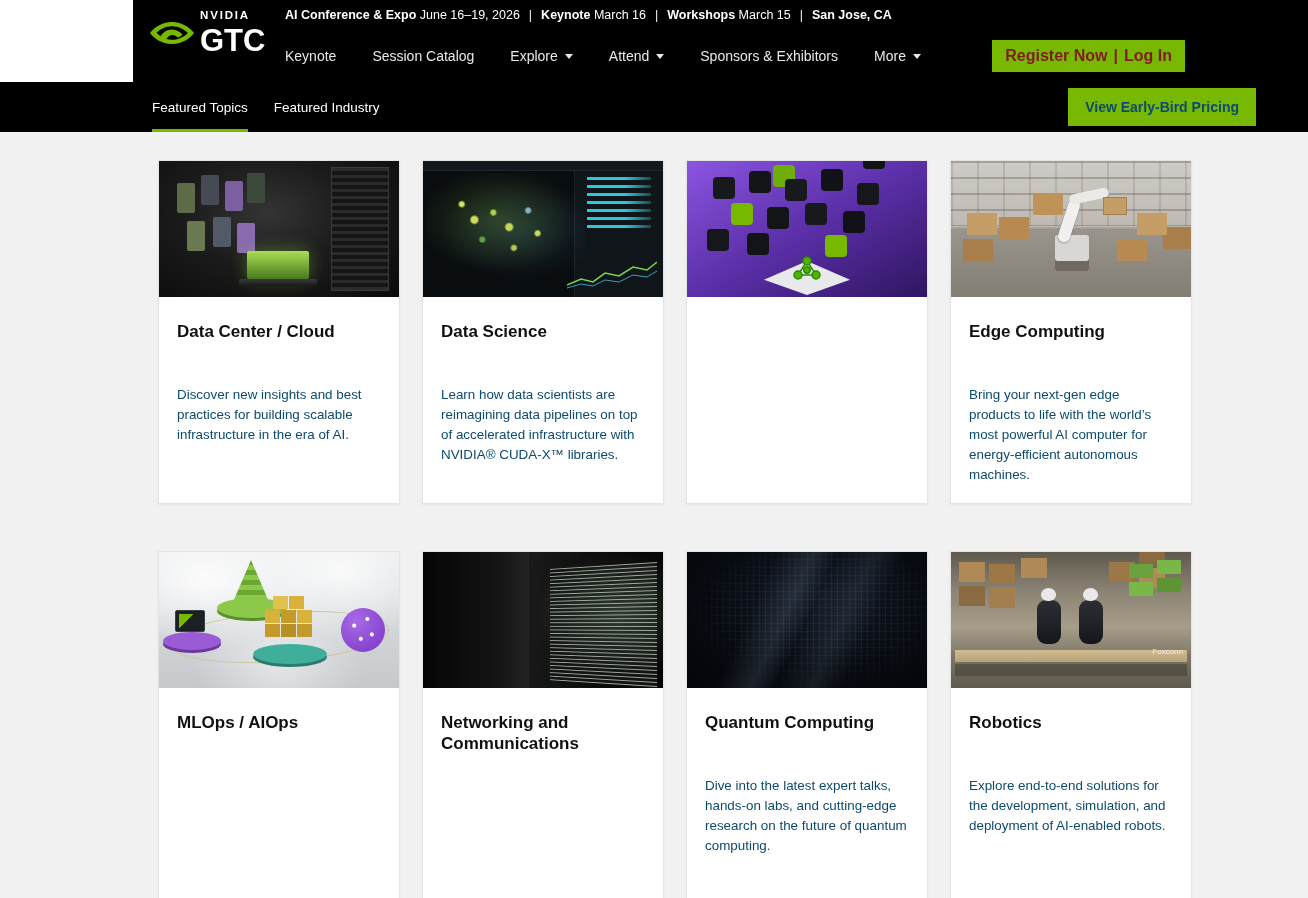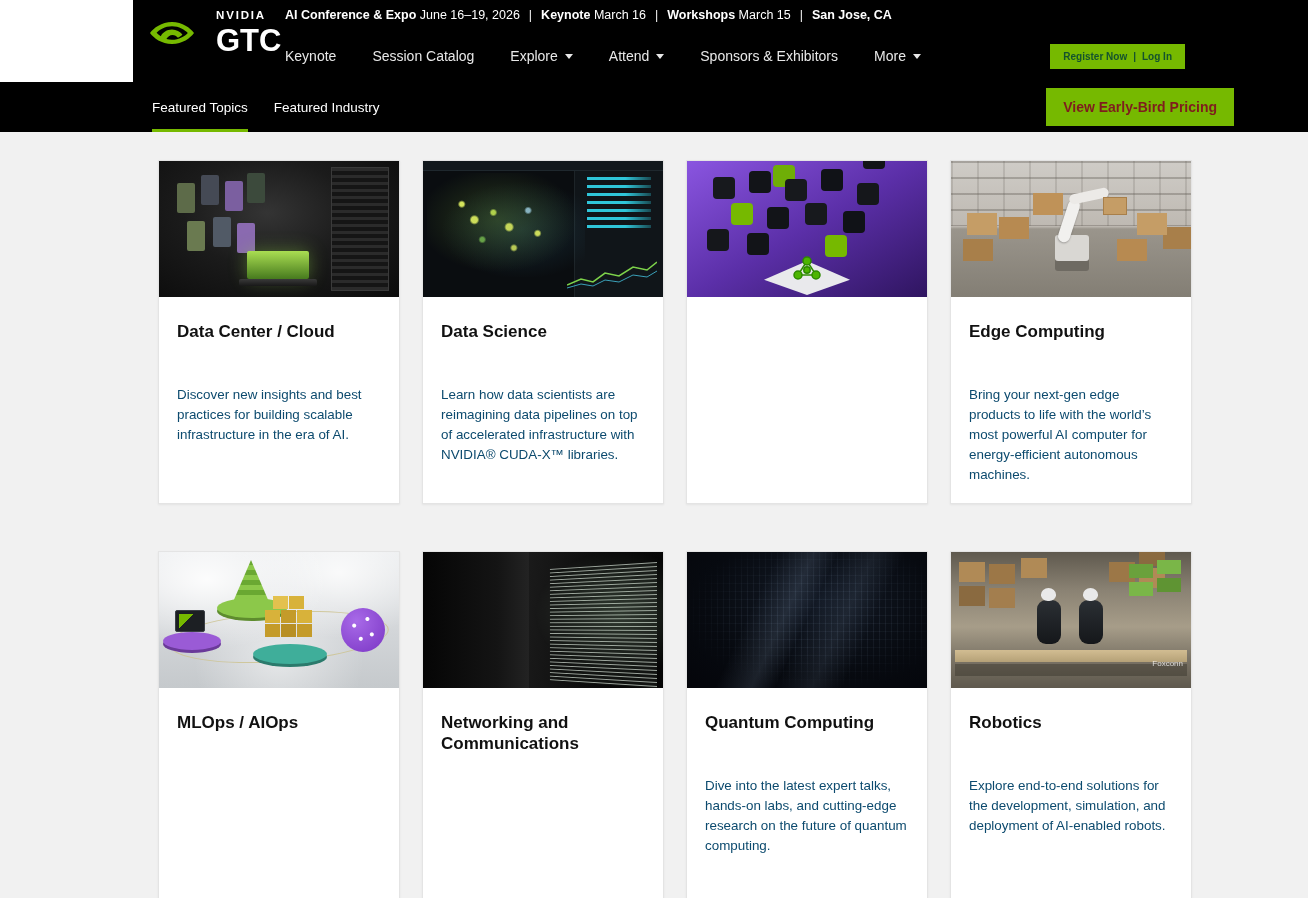--- a/index.html
+++ b/index.html
@@ -5,30 +5,30 @@
   html,body{margin:0;padding:0}
   body{width:1308px;height:898px;background:#f1f1f1;font-family:"Liberation Sans","DejaVu Sans",sans-serif;overflow:hidden;position:relative}
   .top-white{background:#fff;height:82px}
   .top-black{margin-left:133px;height:82px;background:#000;position:relative}
   .topbar{height:30px;display:flex;align-items:center;padding-left:152px;color:#fff;font-size:12.5px;white-space:nowrap}
   .topbar .seg b{font-weight:700}
   .topbar .sep{margin:0 9px;opacity:.95}
   .mainnav{height:52px;display:flex;align-items:center;padding-left:152px;padding-right:123px;gap:36px}
   .nav-item{color:#e8e8e8;font-size:14px;display:flex;align-items:center;gap:7px;cursor:pointer}
   .caret{width:0;height:0;border-left:4px solid transparent;border-right:4px solid transparent;border-top:5px solid #e8e8e8}
-  .register-btn{margin-left:auto;background:#76b900;color:#14532d;border:0;font-weight:700;font-size:10px;padding:7px 13px;font-family:inherit;cursor:pointer;white-space:nowrap}
+  .register-btn{margin-left:auto;background:#76b900;color:#7f1d1d;border:0;font-weight:700;font-size:16px;padding:7px 13px;font-family:inherit;cursor:pointer;white-space:nowrap}
   .register-btn .divider{padding:0 6px;font-weight:700}
-  .logo{position:absolute;left:16px;top:10px;display:flex;align-items:center;gap:21px;cursor:pointer;text-decoration:none}
+  .logo{position:absolute;left:16px;top:10px;display:flex;align-items:center;gap:5px;cursor:pointer;text-decoration:none}
   .logo-text{display:flex;flex-direction:column;color:#fff;line-height:1;gap:3px}
   .logo-brand{font-size:11.5px;font-weight:700;letter-spacing:.16em}
   .logo-product{font-size:31px;font-weight:700}
-  .subnav{height:50px;background:#000;display:flex;align-items:center;padding-left:152px;padding-right:74px}
+  .subnav{height:50px;background:#000;display:flex;align-items:center;padding-left:152px;padding-right:52px}
   .tab{height:100%;display:flex;align-items:center;margin-right:26px;color:#fff;font-size:13.5px;border-bottom:3px solid transparent;box-sizing:border-box;cursor:pointer;padding-top:3px}
   .tab.active{border-bottom-color:#76b900}
-  .cta-btn{margin-left:auto;background:#76b900;border:0;color:#7f1d1d;font-weight:700;font-size:14px;padding:11px 17px;font-family:inherit;cursor:pointer;white-space:nowrap}
+  .cta-btn{margin-left:auto;background:#76b900;border:0;color:#0c4a6e;font-weight:700;font-size:14px;padding:11px 17px;font-family:inherit;cursor:pointer;white-space:nowrap}
   .grid{margin:28px 116px 0 158px;display:grid;grid-template-columns:repeat(4,1fr);column-gap:22px;row-gap:47px}
   .card{background:#fff;border:1px solid #e4e4e4;box-shadow:0 1px 2px rgba(0,0,0,.06);min-height:327px;cursor:pointer}
   .grid .card:nth-child(n+5){min-height:349px}
   .img{height:136px;position:relative;overflow:hidden}
   .card-body{padding:25px 18px 18px}
   .card-title{margin:0;font-size:17px;line-height:1.22;font-weight:700;color:#111;min-height:63px}
   .card-desc{margin:0;font-size:13.4px;line-height:20px;color:#0c4a6e}
 
   
   .im-dc{background:radial-gradient(ellipse at 45% 38%,#343434 0%,#1b1b1b 45%,#0b0b0b 100%)}
@@ -103,21 +103,21 @@
   .q-streak{position:absolute;inset:0;background:linear-gradient(115deg,transparent 30%,rgba(160,185,215,.14) 42%,transparent 50%,rgba(160,185,215,.10) 62%,transparent 72%)}
 
   
   .im-rb{background:linear-gradient(180deg,#5f594e 0%,#8a8273 28%,#a79d89 55%,#7b7466 78%,#5f594e 100%)}
   .rb-boxes{position:absolute;left:8px;top:10px;width:26px;height:20px;background:#b08a56;box-shadow:30px 2px 0 #9c7747,62px -4px 0 #b08a56,0 24px 0 #8a6a40,30px 26px 0 #a37e4e,150px 0 0 #9c7747,180px 6px 0 #b08a56,180px -16px 0 #8a6a40}
   .rb-bins{position:absolute;right:10px;top:8px;width:24px;height:14px;background:#7ab648;box-shadow:-28px 4px 0 #6aa13c,0 18px 0 #5f9433,-28px 22px 0 #7ab648}
   .rb-table{position:absolute;left:4px;right:4px;bottom:26px;height:12px;background:linear-gradient(180deg,#d2bd92,#b5a177);box-shadow:0 14px 0 rgba(40,36,30,.35)}
   .rb-bot{position:absolute;left:86px;top:48px;width:24px;height:44px;border-radius:9px;background:linear-gradient(180deg,#2b2f34,#15171a)}
   .rb-bot:before{content:"";position:absolute;left:4px;top:-12px;width:15px;height:13px;border-radius:50% 50% 45% 45%;background:#e9e9e9}
   .rb-bot.rb-bot2{left:128px}
-  .rb-caption{position:absolute;right:8px;bottom:20px;color:rgba(255,255,255,.75);font-size:8px}
+  .rb-caption{position:absolute;right:8px;bottom:32px;color:rgba(255,255,255,.75);font-size:8px}
 </style>
 </head>
 <body>
 
 <div class="top-white">
   <div class="top-black">
 
     <div class="topbar">
       <span class="seg"><b>AI Conference &amp; Expo</b>&nbsp;<span>June 16–19, 2026</span></span>
       <span class="sep">|</span>

